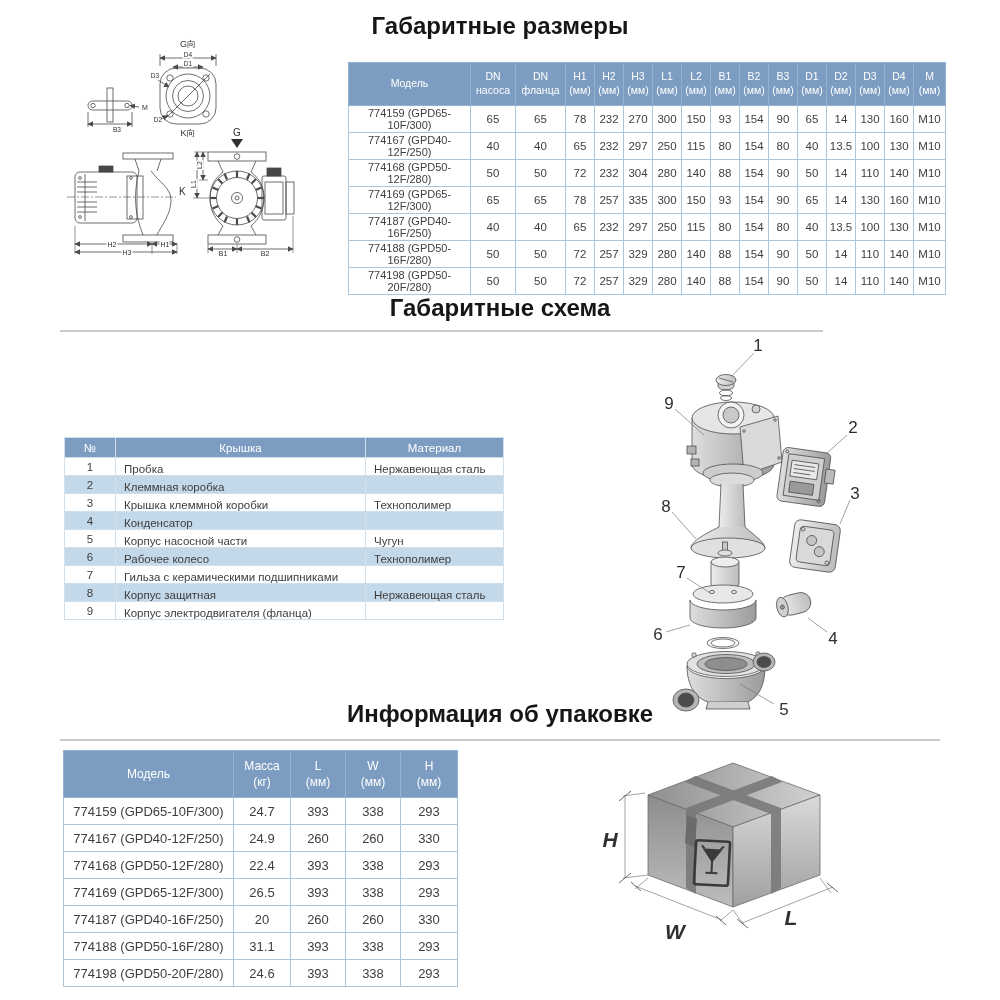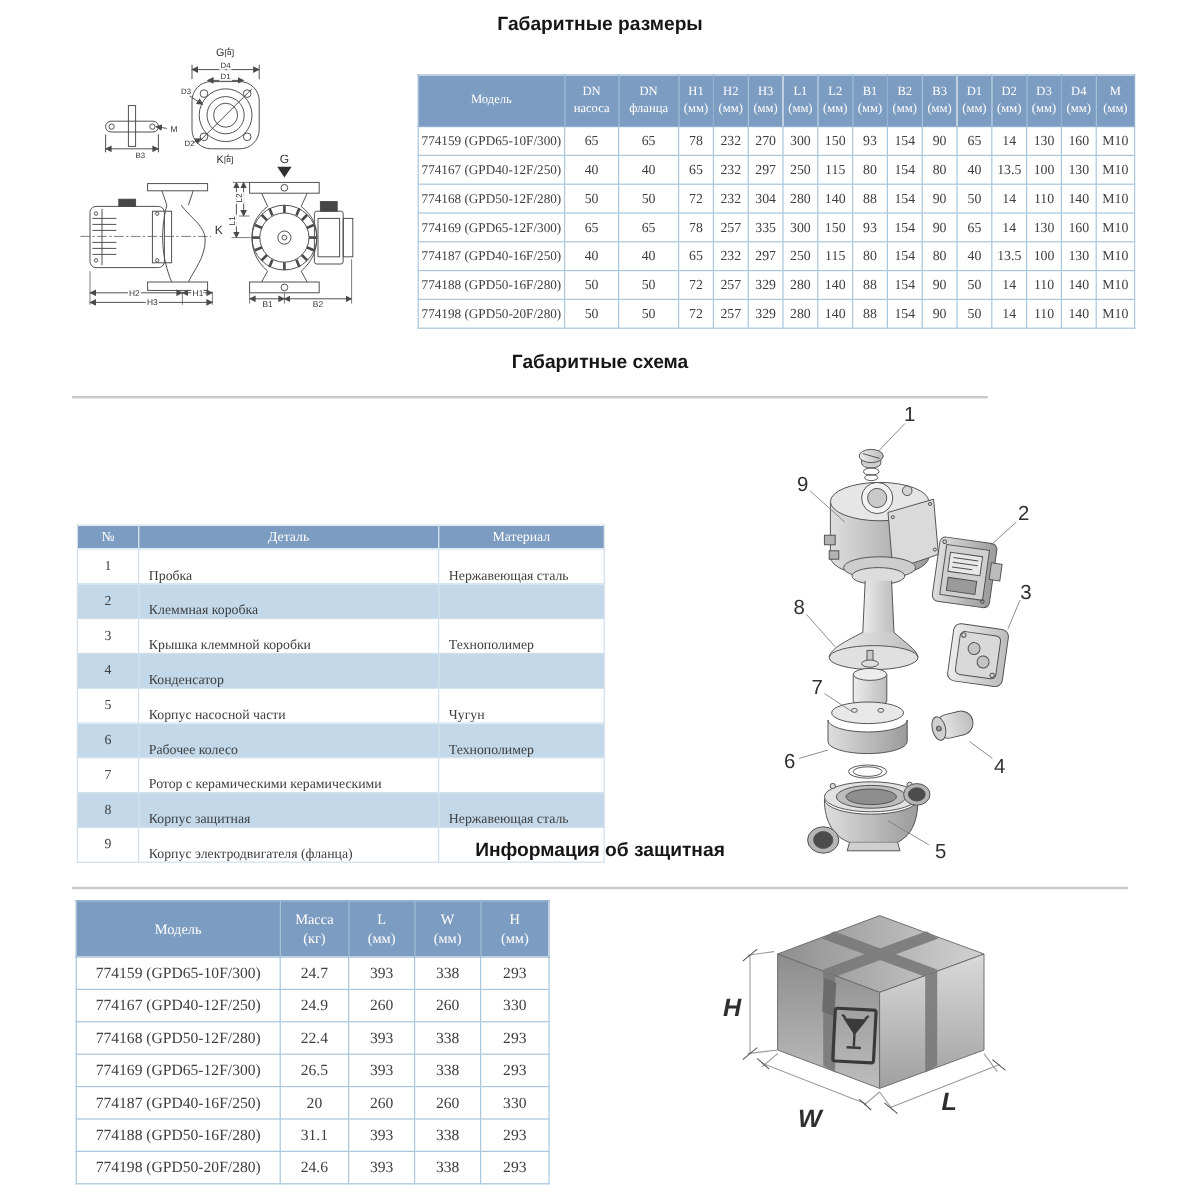--- a/index.html
+++ b/index.html
@@ -3,37 +3,37 @@
 <meta charset="utf-8">
 <style>
   :root{
     --header-bg:#7d9cc1; --row-alt:#c3d8e9; --table-border:#a9c6dd; --text:#3f3f3f;
   }
   *{box-sizing:border-box;}
   html,body{margin:0;padding:0;}
   body{width:1000px;height:1000px;background:#fff;position:relative;
        font-family:"Liberation Sans",sans-serif;color:var(--text);overflow:hidden;}
   .title{position:absolute;left:0;width:1000px;text-align:center;
-         font-size:16px;font-weight:700;color:#161616;}
+         font-size:24px;font-weight:700;color:#161616;}
   .rule{position:absolute;height:2px;background:#c9c9c9;}
-  table{position:absolute;border-collapse:collapse;table-layout:fixed;font-family:Liberation Serif, serif;}
+  table{position:absolute;border-collapse:collapse;table-layout:fixed;}
   th,td{border:1px solid var(--table-border);overflow:hidden;vertical-align:middle;}
   th{background:var(--header-bg);color:#fff;font-weight:400;white-space:pre-line;
      text-align:center;border-color:#93b1d0;}
   td{text-align:center;color:#3e3e3e;}
   
   .dims{left:348px;top:62px;width:594px;}
   .dims th{font-size:10.5px;height:43px;line-height:1.3;}
   .dims td{font-size:11.5px;height:24px;}
   .dims td:first-child{font-size:11px;}
   
   .parts{left:64px;top:437px;width:439px;}
   .parts th,.parts td{border-color:#cfdfec;}
   .parts th{font-size:11.5px;height:20px;}
-  .parts td{font-size:11.5px;height:18px;text-align:left;padding:16px 0 0 8px;}
+  .parts td{font-size:11.5px;height:18px;text-align:left;padding:4px 0 0 8px;}
   .parts td:first-child{text-align:center;padding:0;}
   .parts tbody tr:nth-child(even) td{background:var(--row-alt);}
   
   .pack{left:63px;top:750px;width:394px;}
   .pack th{font-size:12px;height:47px;line-height:1.35;}
   .pack td{font-size:13px;height:27px;}
   svg{position:absolute;}
   svg text{font-family:"Liberation Sans",sans-serif;fill:#2f2f2f;}
   .halo{paint-order:stroke;stroke:#fff;stroke-width:3px;}
 </style>
@@ -367,21 +367,21 @@
 
 <table class="parts">
   <colgroup>
       <col style="width:51px">
       <col style="width:250px">
       <col style="width:138px">
     </colgroup>
   <thead>
       <tr>
         <th>№</th>
-        <th>Деталь</th>
+        <th>Крышка</th>
         <th>Материал</th>
       </tr>
     </thead>
   <tbody>
       <tr>
         <td>1</td>
         <td>Пробка</td>
         <td>Нержавеющая сталь</td>
       </tr>
       <tr>
@@ -404,21 +404,21 @@
         <td>Корпус насосной части</td>
         <td>Чугун</td>
       </tr>
       <tr>
         <td>6</td>
         <td>Рабочее колесо</td>
         <td>Технополимер</td>
       </tr>
       <tr>
         <td>7</td>
-        <td>Ротор с керамическими керамическими</td>
+        <td>Гильза с керамическими подшипниками</td>
         <td></td>
       </tr>
       <tr>
         <td>8</td>
         <td>Корпус защитная</td>
         <td>Нержавеющая сталь</td>
       </tr>
       <tr>
         <td>9</td>
         <td>Корпус электродвигателя (фланца)</td>
@@ -550,21 +550,21 @@
     <text x="227" y="167">3</text>
     <text x="205" y="312">4</text>
     <text x="156" y="383">5</text>
     <text x="30" y="308">6</text>
     <text x="53" y="246">7</text>
     <text x="38" y="180">8</text>
     <text x="41" y="77">9</text>
   </g>
 </svg>
 
-<div class="title" style="top:700px">Информация об защитная</div>
+<div class="title" style="top:700px">Информация об упаковке</div>
 <div class="rule" style="left:60px;top:739px;width:880px"></div>
 
 <table class="pack">
   <colgroup>
       <col style="width:170px">
       <col style="width:57px">
       <col style="width:55px">
       <col style="width:55px">
       <col style="width:57px">
     </colgroup>

